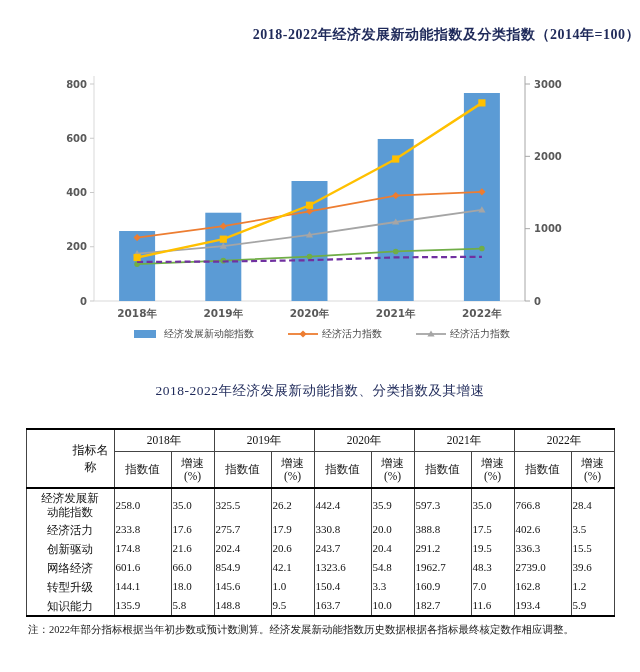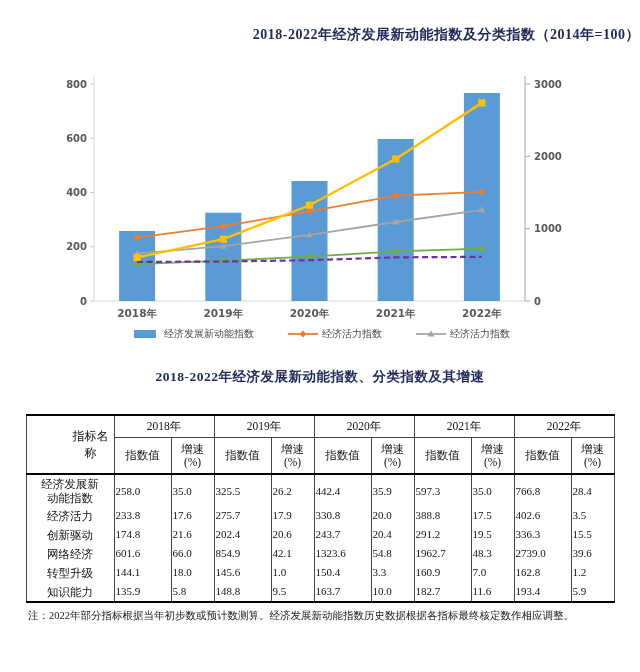--- a/index.html
+++ b/index.html
@@ -6,21 +6,21 @@
   body{width:640px;height:672px;overflow:hidden;position:relative;
        font-family:"Liberation Serif","DejaVu Serif",serif;}
   .chart-title{margin-top:26px;text-align:right;font-size:14px;font-weight:bold;
                color:#1f2a5a;letter-spacing:.5px;}
   #chart-svg{display:block;margin:26px 0 0 64px;}
   .legend{display:flex;flex-direction:column;align-items:center;margin-top:-2px;}
   .legend-row{display:flex;justify-content:center;gap:34px;line-height:16px;}
   .legend-item{display:flex;align-items:center;gap:4px;}
   .legend-item svg{display:block;}
   .legend-label{font-size:10px;color:#4a4a4a;}
-  .table-title{margin-top:26px;text-align:center;font-size:13.5px;font-weight:bold;
+  .table-title{margin-top:40px;text-align:center;font-size:13.5px;font-weight:normal;
                color:#1f2a5a;letter-spacing:.5px;}
   table{border-collapse:collapse;table-layout:fixed;width:588px;margin:28px auto 0;
         border-top:2.5px solid #000;border-bottom:2.5px solid #000;}
   th,td{border-left:1px solid #444;border-right:1px solid #444;font-weight:normal;
         color:#111;overflow:hidden;}
   thead th{text-align:center;font-size:11.5px;}
   thead tr.yr-row th{height:19px;}
   thead tr.yr-row th.year{border-bottom:1px solid #444;}
   thead tr.sub-row th{height:33px;line-height:13px;border-bottom:2px solid #000;}
   th.corner{border-bottom:2px solid #000;font-size:12px;padding-left:42px;}

